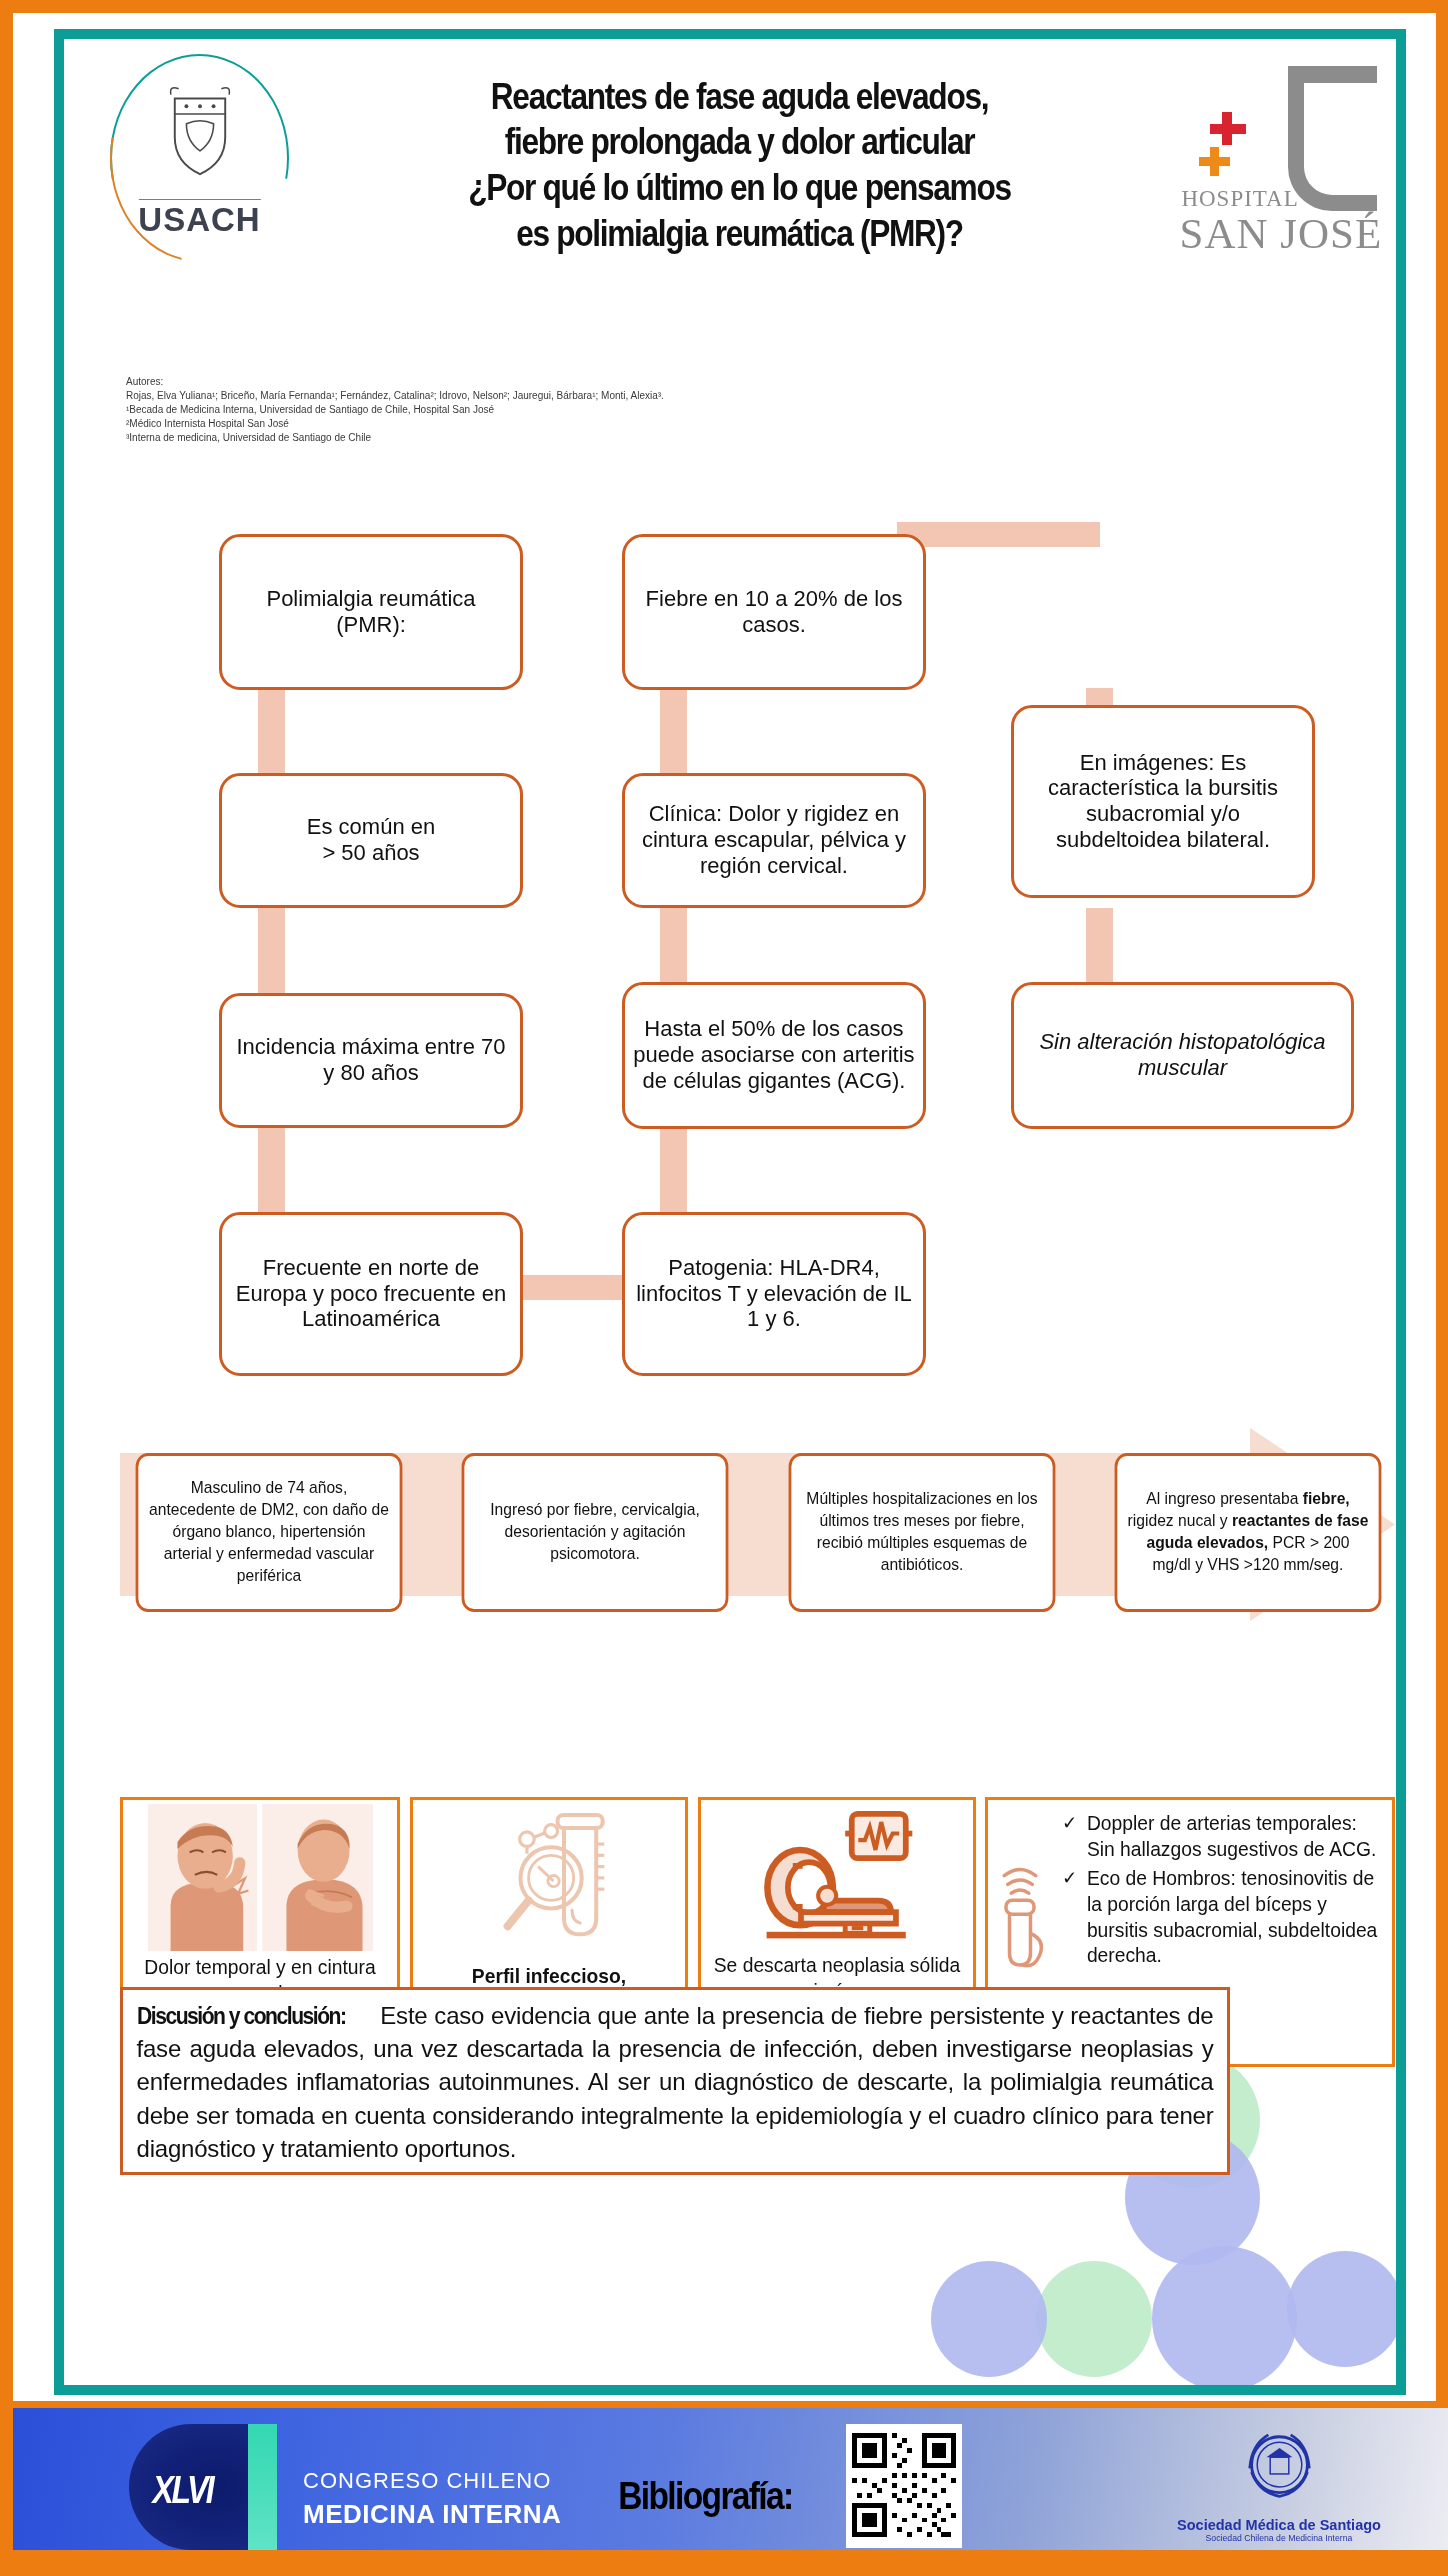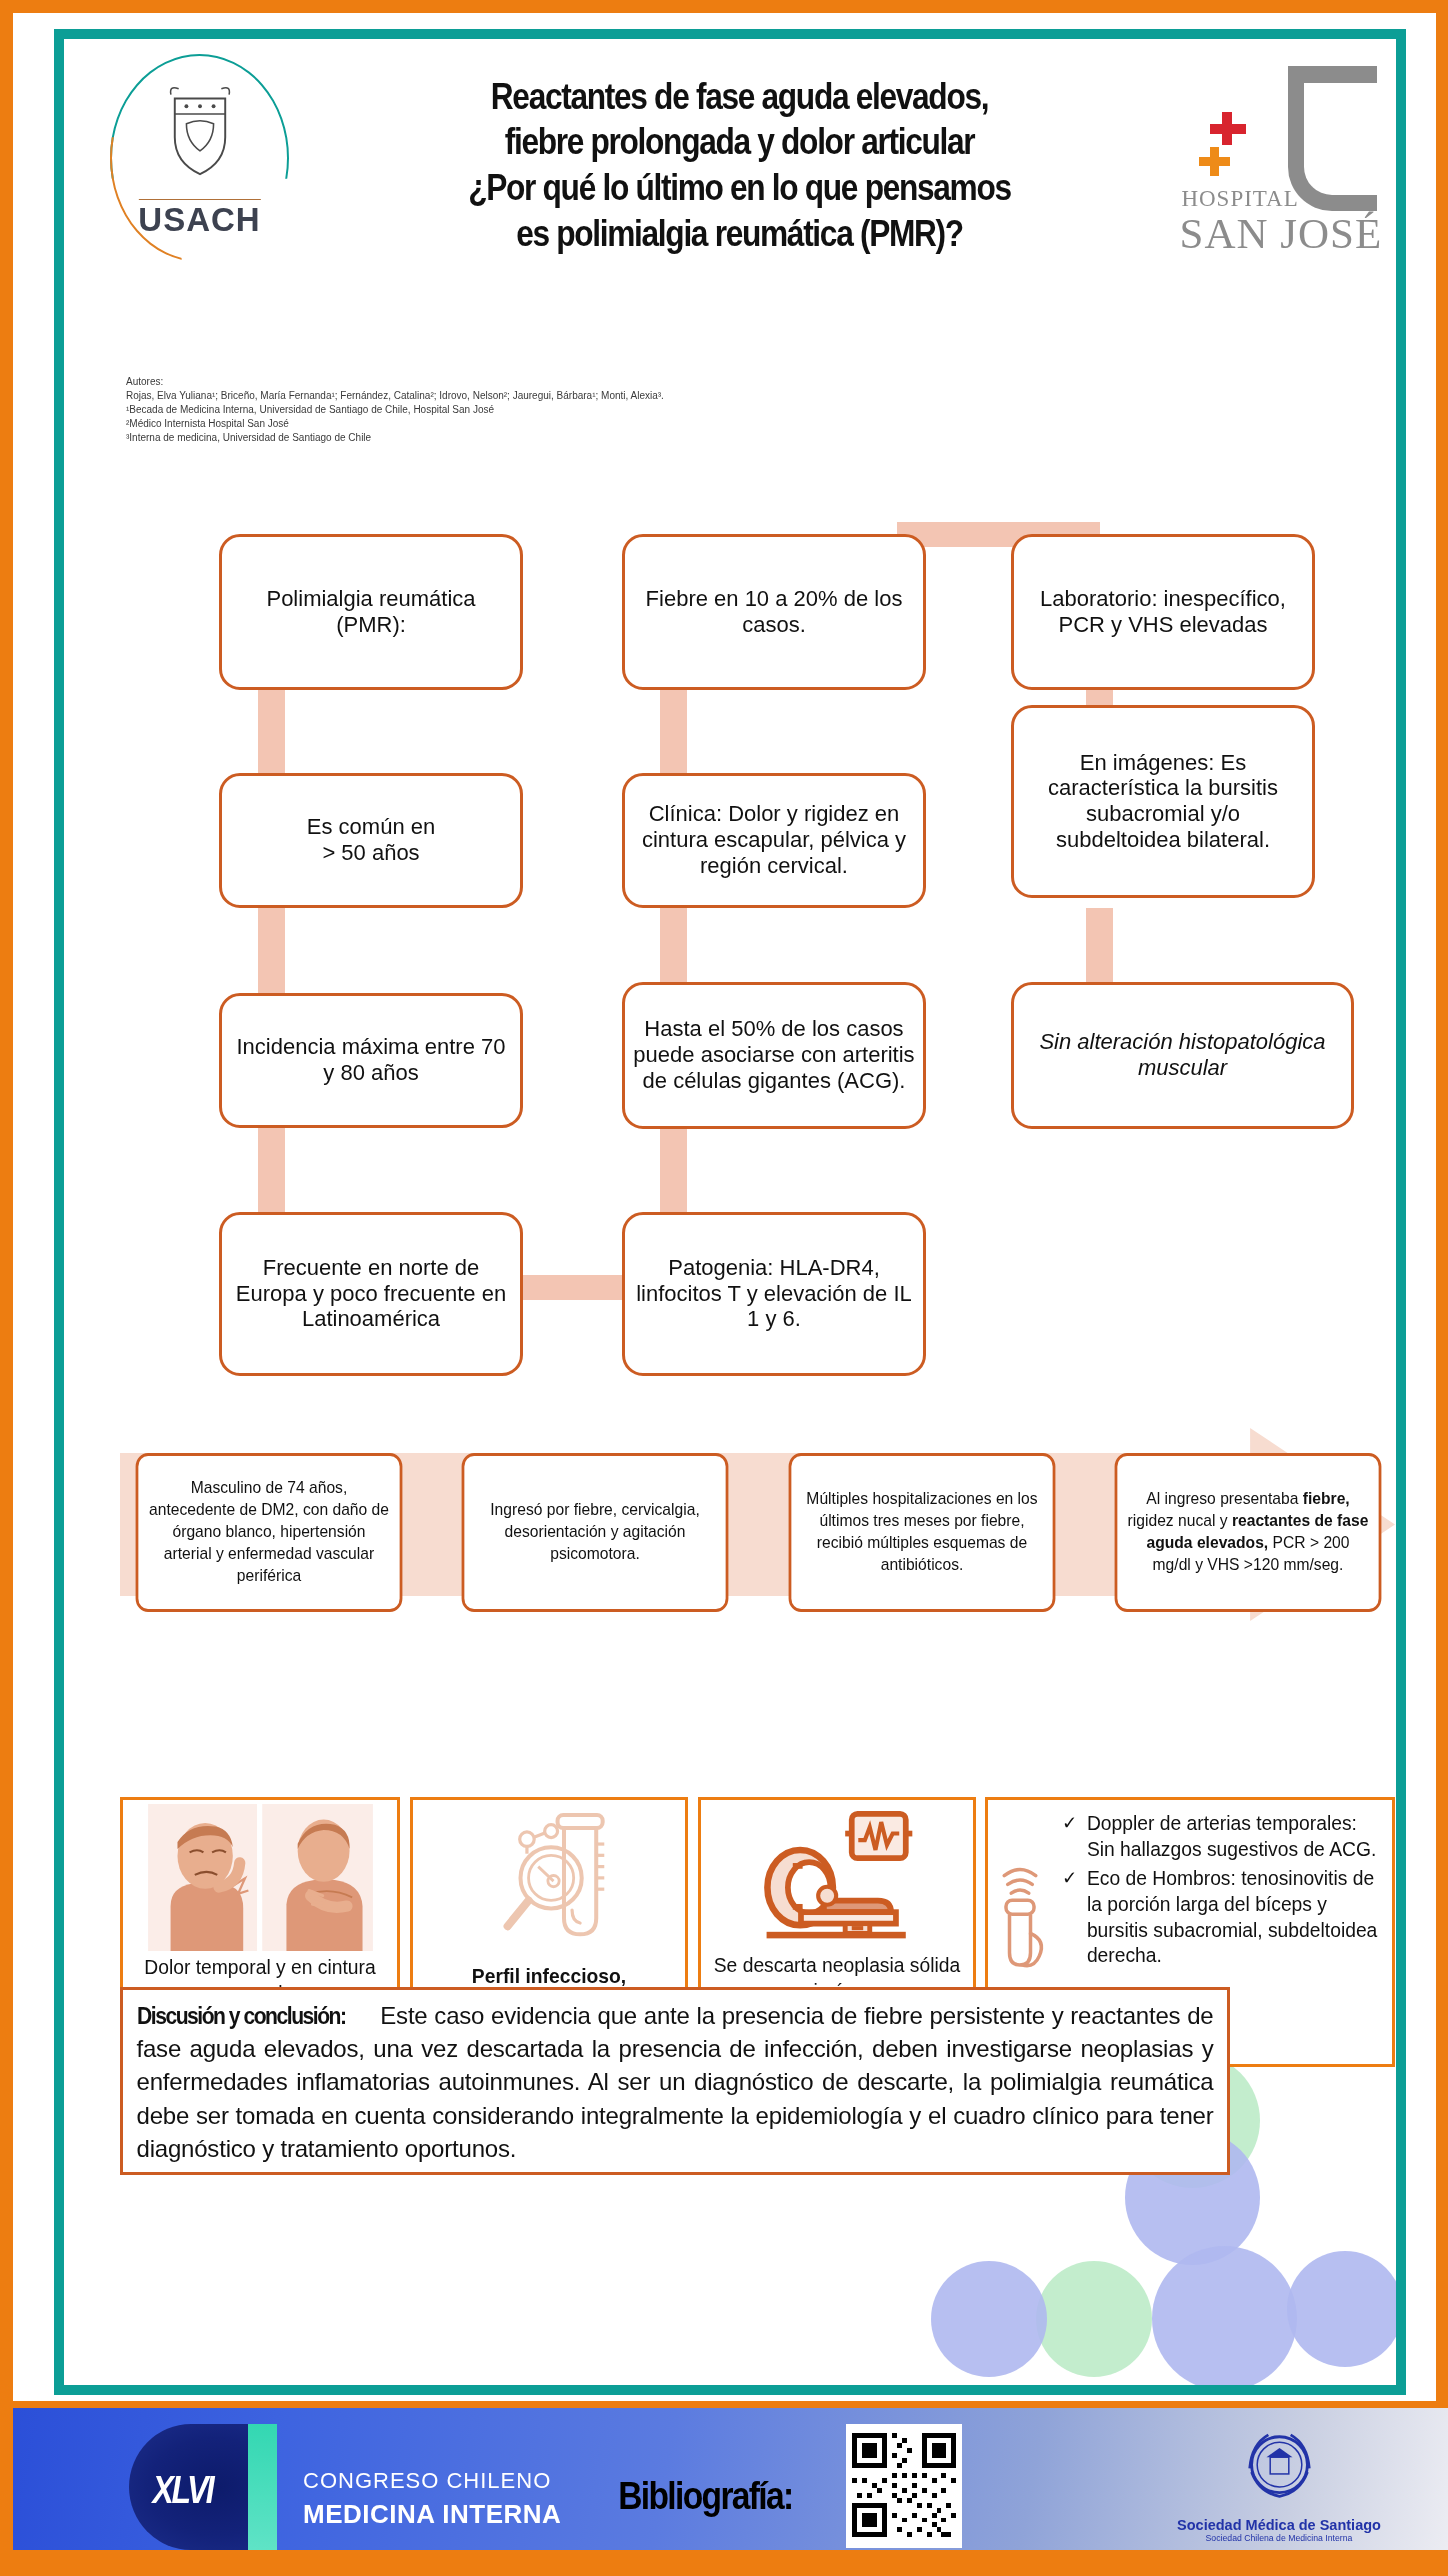--- a/index.html
+++ b/index.html
@@ -337,21 +337,20 @@
       <div class="fbox" style="left:155px; top:734px; width:304px; height:135px; white-space:pre-line;">Es  común en
 &gt; 50 años</div>
       <div class="fbox" style="left:155px; top:954px; width:304px; height:135px;">Incidencia máxima entre 70 y 80 años</div>
       <div class="fbox" style="left:155px; top:1173px; width:304px; height:164px;">Frecuente en norte de Europa y poco frecuente en Latinoamérica</div>
 
       <div class="fbox" style="left:558px; top:495px; width:304px; height:156px;">Fiebre en 10 a 20% de los casos.</div>
       <div class="fbox" style="left:558px; top:734px; width:304px; height:135px;">Clínica: Dolor y rigidez en cintura escapular, pélvica y región cervical.</div>
       <div class="fbox" style="left:558px; top:943px; width:304px; height:147px;">Hasta el 50% de los casos puede asociarse con arteritis de células gigantes (ACG).</div>
       <div class="fbox" style="left:558px; top:1173px; width:304px; height:164px;">Patogenia: HLA-DR4, linfocitos T y elevación de IL 1 y 6.</div>
 
-      <div class="fbox" style="left:947px; top:495px; width:304px; height:156px;">Laboratorio: inespecífico, PCR y VHS elevadas</div>
       <div class="fbox" style="left:947px; top:666px; width:304px; height:193px;">En imágenes: Es característica la bursitis subacromial y/o subdeltoidea bilateral.</div>
       <div class="fbox" style="left:947px; top:943px; width:343px; height:147px;font-style:italic;">Sin alteración histopatológica muscular</div>
     </div>
 
     <svg id="case-arrow" viewBox="0 0 1320 200" preserveAspectRatio="none">
       <path d="M0 26 L1170 26 L1170 0 L1320 100 L1170 200 L1170 174 L0 174 Z" fill="#F7DCD0"></path>
     </svg>
 
     <div class="cbox" style="left:60px; top:1414px; width:290px; height:159px;">Masculino de 74 años, antecedente de DM2, con daño de órgano blanco, hipertensión arterial y enfermedad vascular periférica</div>
 

